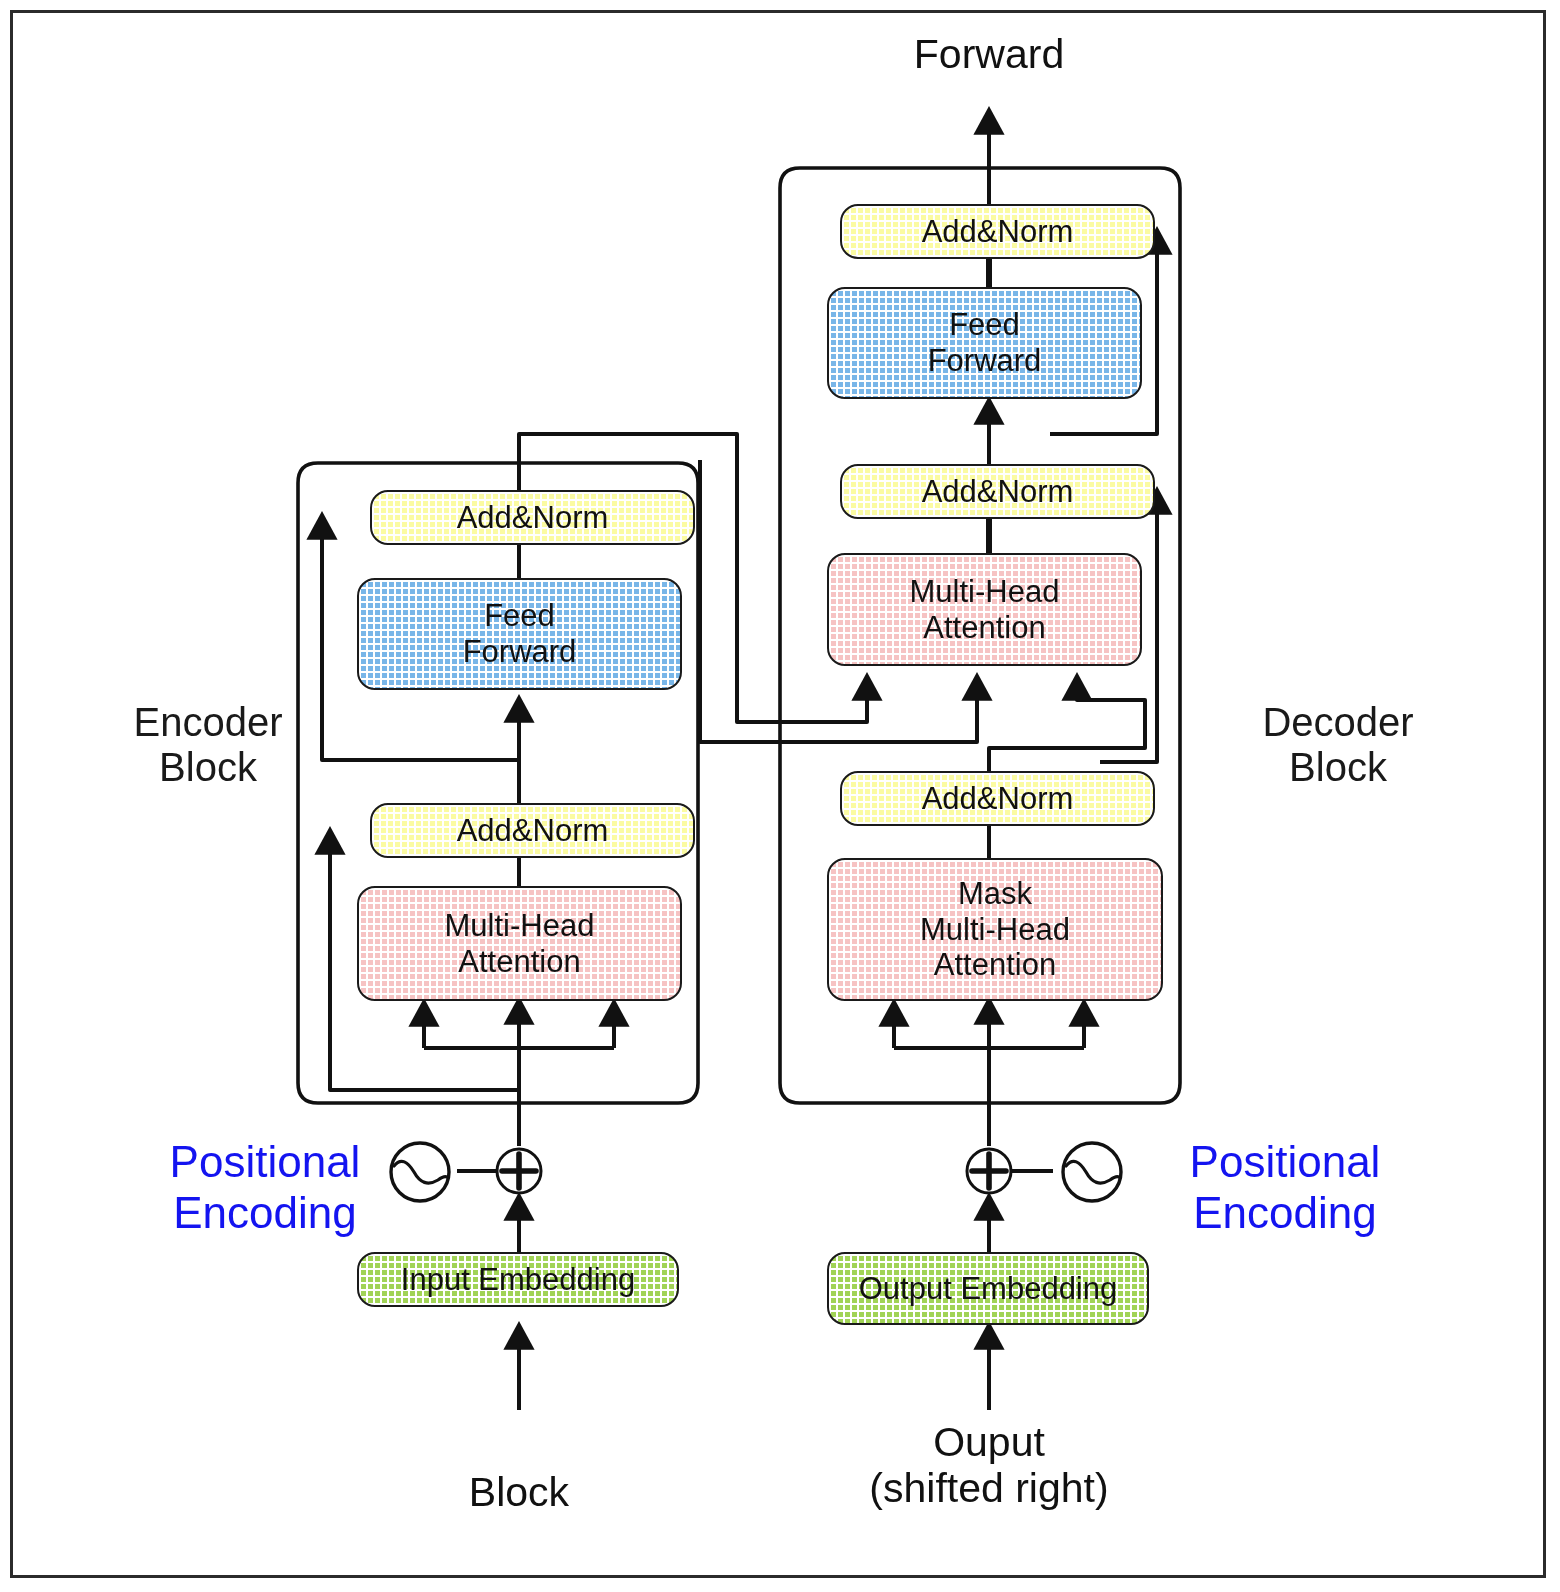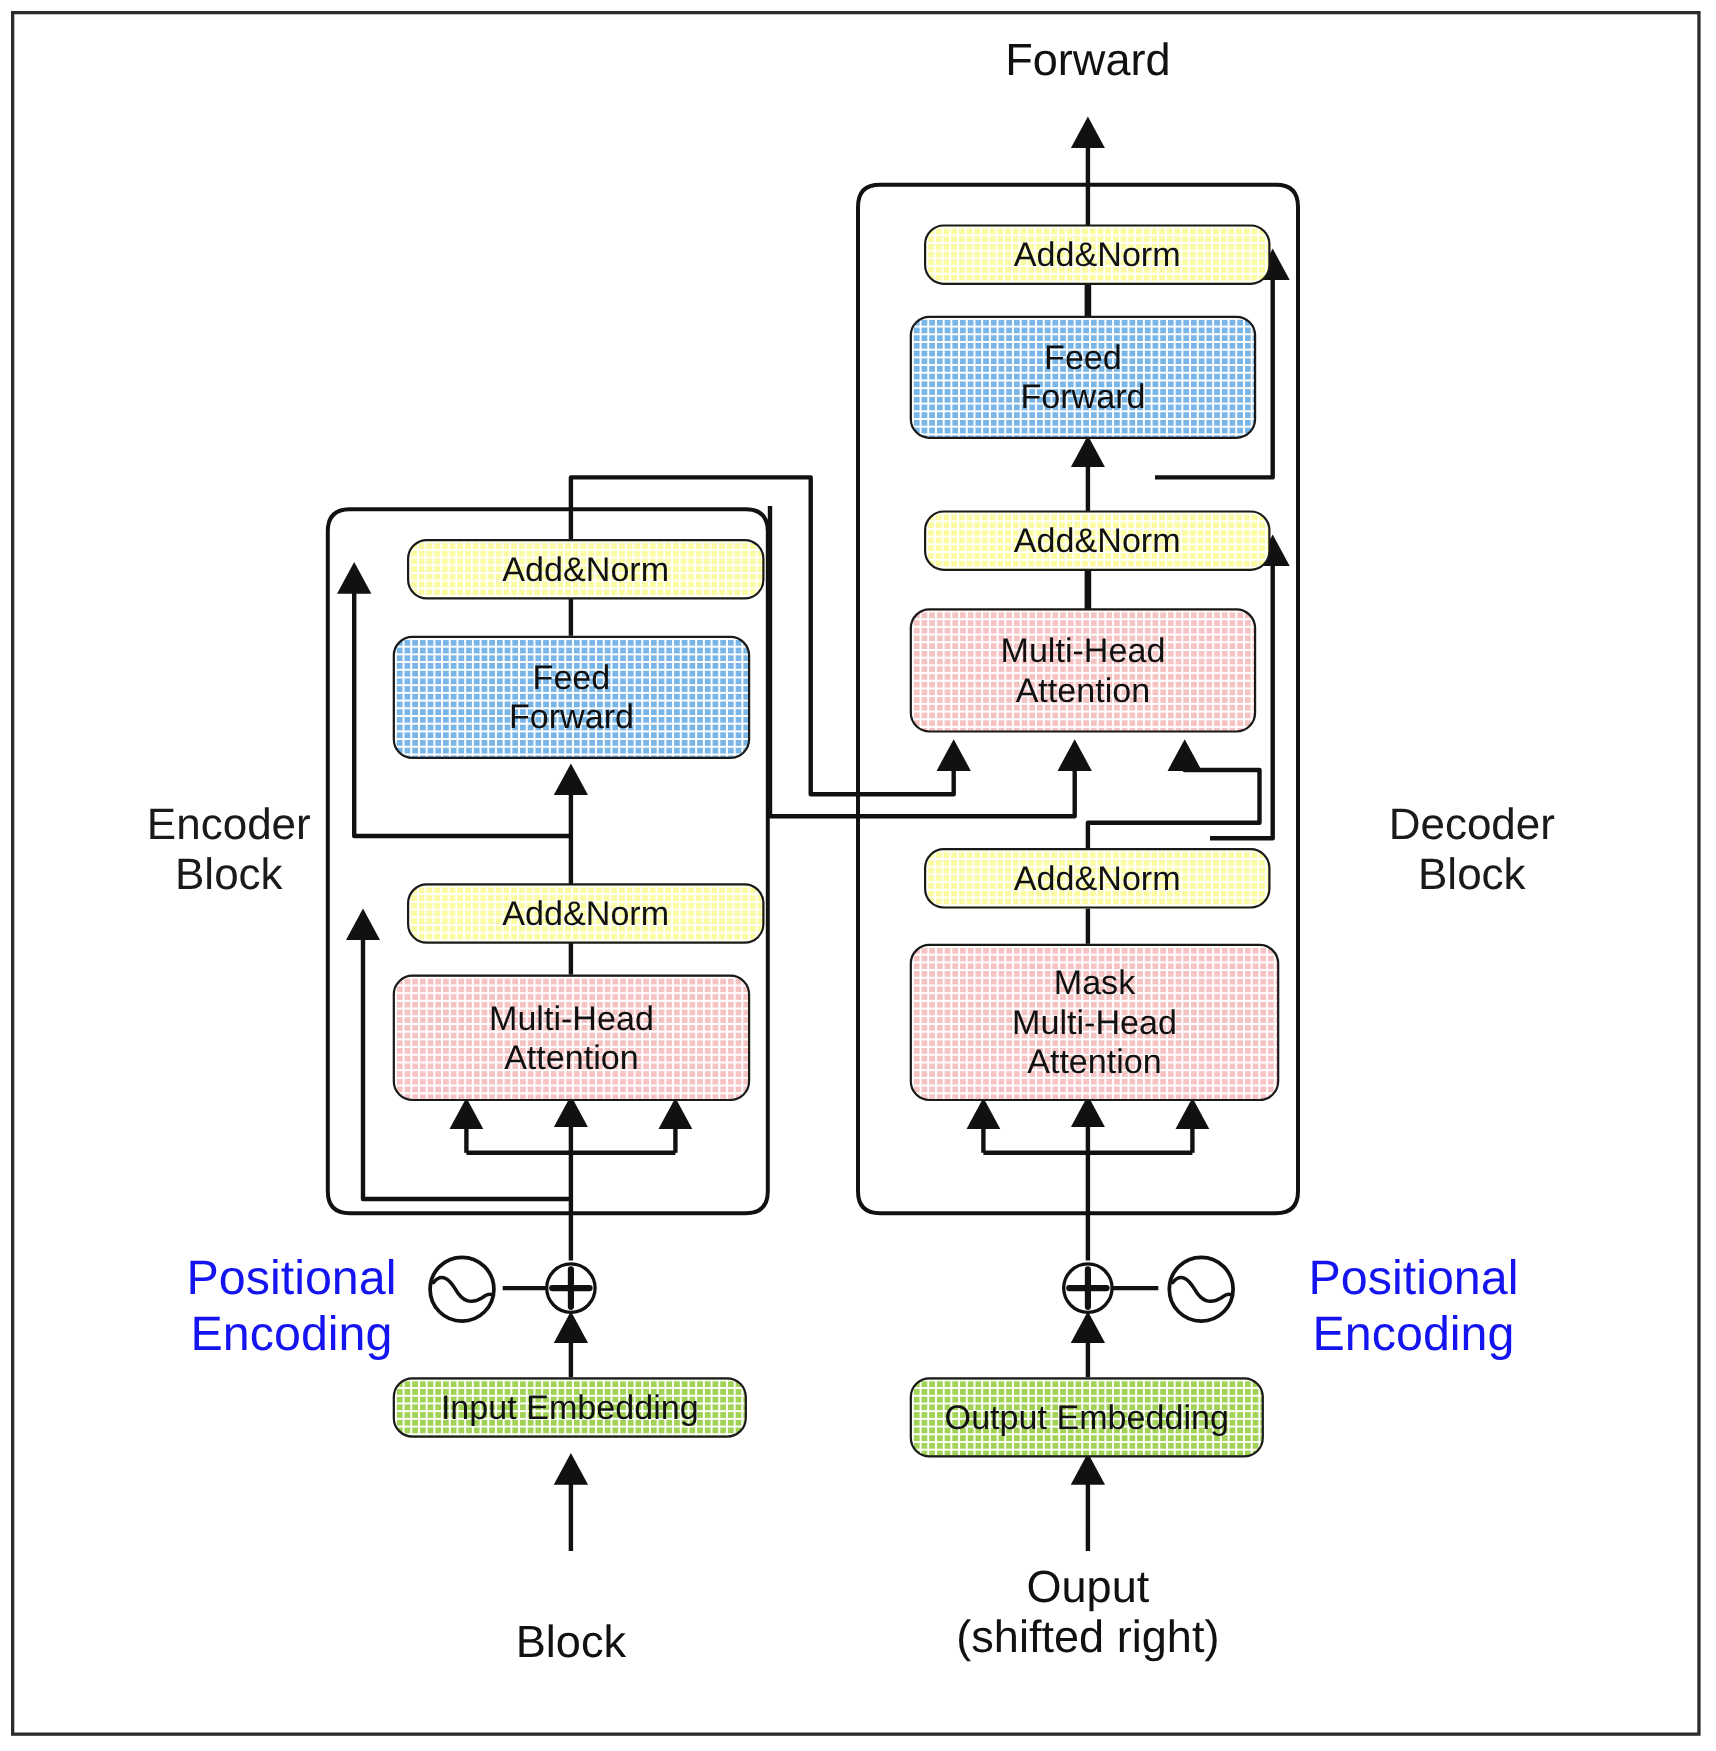--- a/index.html
+++ b/index.html
@@ -79,21 +79,20 @@
     background-size: 7px 7px;
   }
   .blocklabel {
     position: absolute;
     font-size: 40px;
     color: #1a1a1a;
     text-align: center;
     line-height: 1.12;
     white-space: pre-line;
     z-index: 4;
-    margin-top: 28px;
   }
   .iolabel {
     position: absolute;
     font-size: 41px;
     color: #111111;
     text-align: center;
     line-height: 1.12;
     white-space: pre-line;
     z-index: 4;
   }

